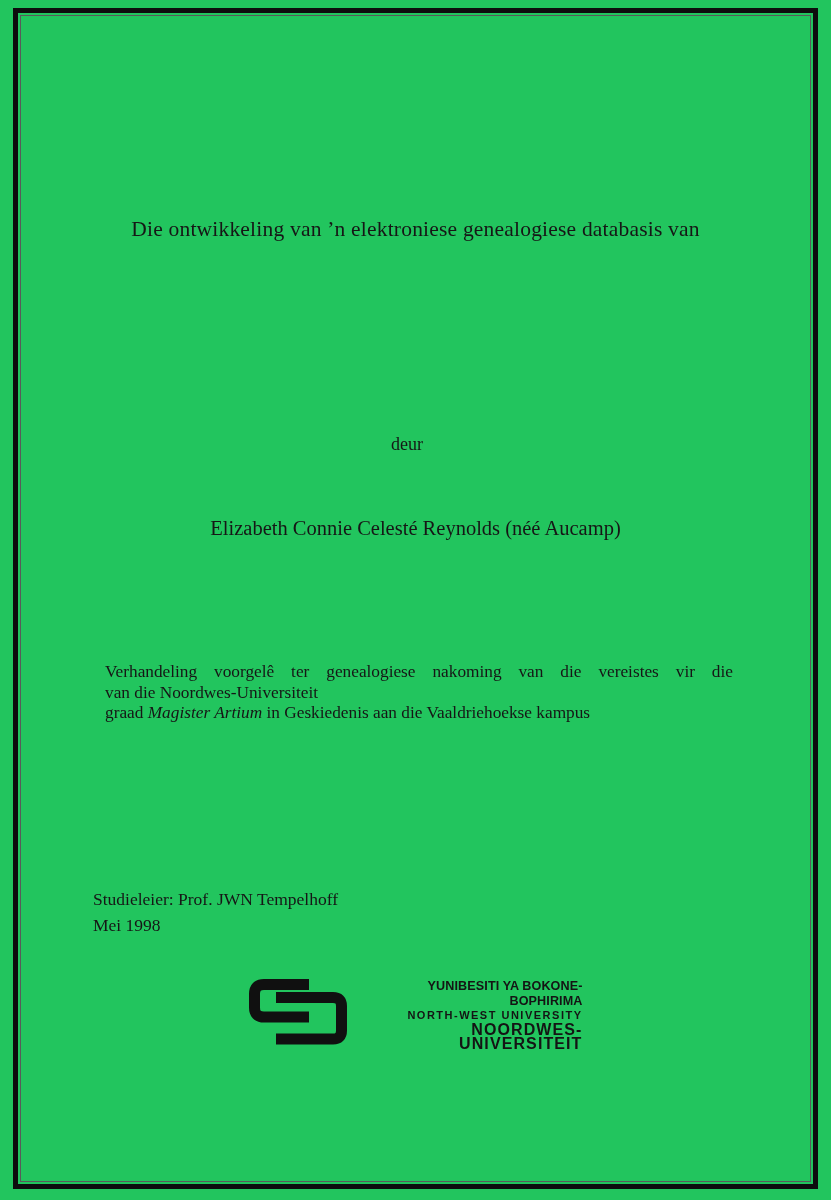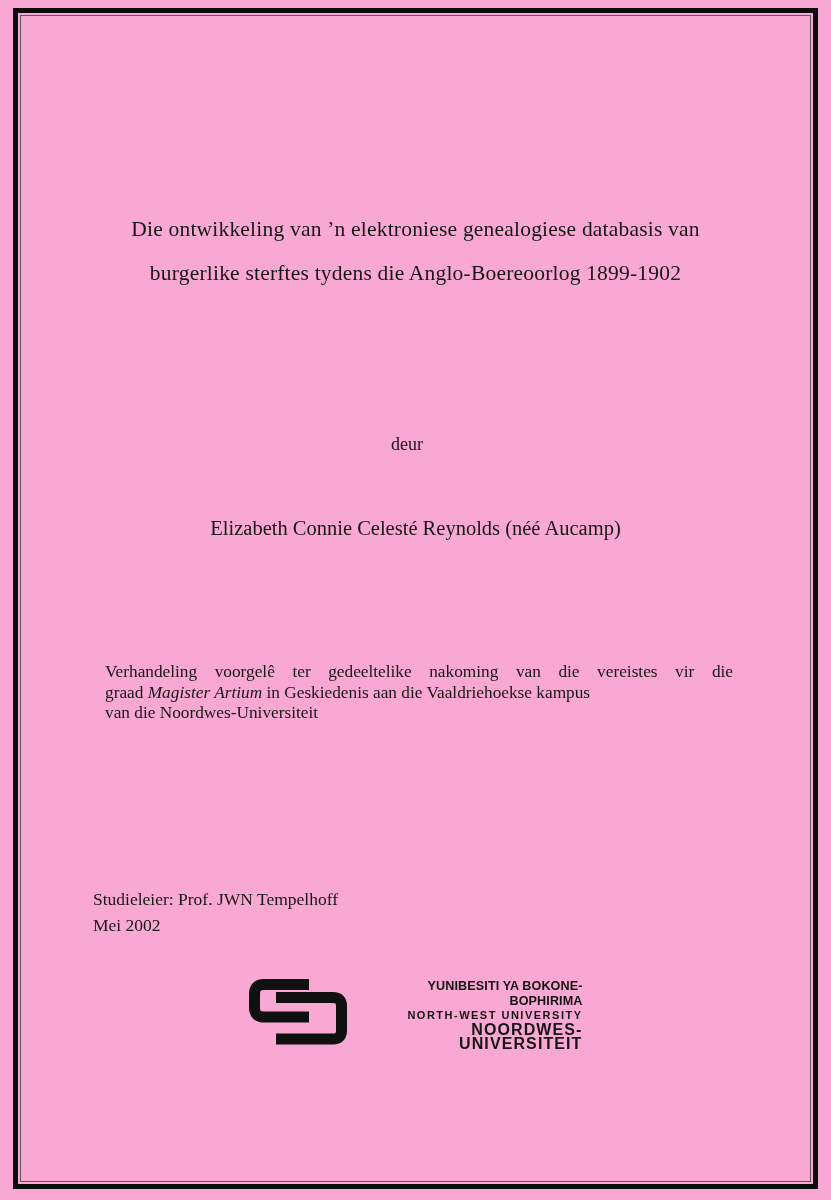--- a/index.html
+++ b/index.html
@@ -4,21 +4,21 @@
 <style>
   html, body {
     margin: 0;
     padding: 0;
     background: #ffffff;
   }
   .page {
     position: relative;
     width: 831px;
     height: 1200px;
-    background: #f9a8d4;
+    background: #22c55e;
     overflow: hidden;
     font-family: "Liberation Serif", serif;
     color: #161616;
   }
   
   .frame-outer {
     position: absolute;
     top: 8px; left: 13px; right: 13px; bottom: 11px;
     border: 5px solid #0d0d0d;
   }
@@ -95,38 +95,37 @@
 <body>
 
 <div class="page">
 
   <div class="frame-outer">
     <div class="frame-inner"></div>
   </div>
 
   <div class="title-block">
     <div>Die ontwikkeling van ’n elektroniese genealogiese databasis van</div>
-    <div>burgerlike sterftes tydens die Anglo-Boereoorlog 1899-1902</div>
   </div>
 
   <div class="byline">deur</div>
 
   <div class="author">Elizabeth Connie Celesté Reynolds (néé Aucamp)</div>
 
   <div class="statement">
-    <div class="justified">Verhandeling voorgelê ter gedeeltelike nakoming van die vereistes vir die</div>
+    <div class="justified">Verhandeling voorgelê ter genealogiese nakoming van die vereistes vir die</div>
+    <div>van die Noordwes-Universiteit</div>
     <div><span>graad</span>
       <span class="italic">Magister Artium</span>
       <span>in Geskiedenis aan die Vaaldriehoekse kampus</span></div>
-    <div>van die Noordwes-Universiteit</div>
   </div>
 
   <div class="supervisor-block">
     <div>Studieleier: Prof. JWN Tempelhoff</div>
-    <div>Mei 2002</div>
+    <div>Mei 1998</div>
   </div>
 
   <div class="logo-group">
     <svg class="logo-mark" width="98" height="66" viewBox="0 0 98 66" aria-hidden="true">
 
       <path d="M60 5.5 H15 Q5.5 5.5 5.5 15 V28.5 Q5.5 38 15 38 H60" fill="none" stroke="#101010" stroke-width="11"></path>
 
       <path d="M27 18.5 H84 Q92.5 18.5 92.5 27 V51.5 Q92.5 60 84 60 H27" fill="none" stroke="#101010" stroke-width="11"></path>
     </svg>
     <div class="logo-text">

